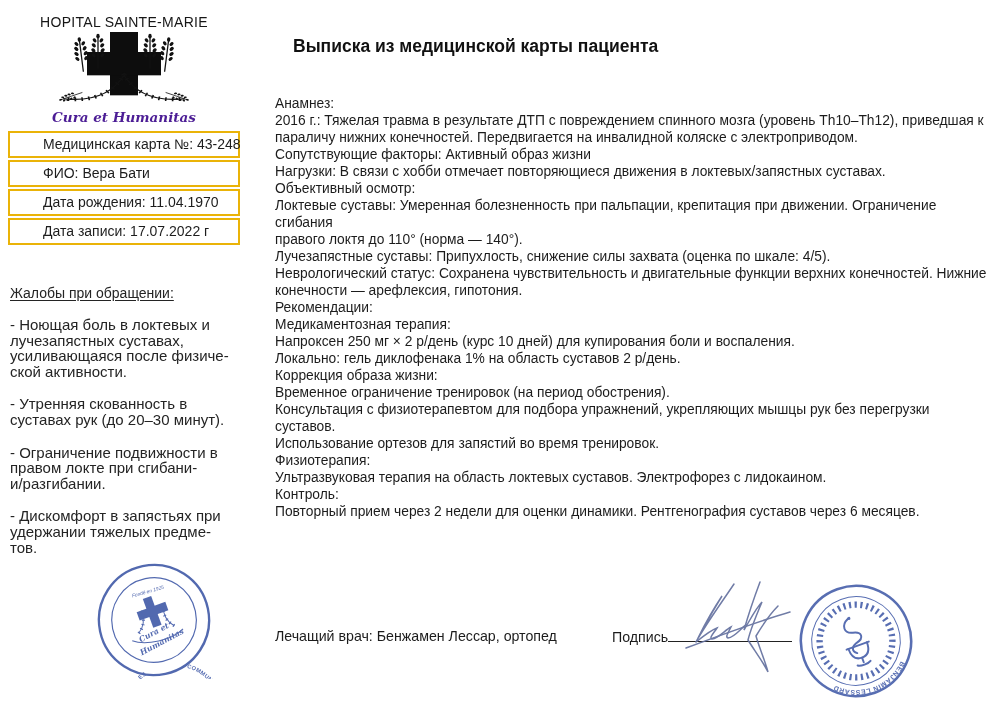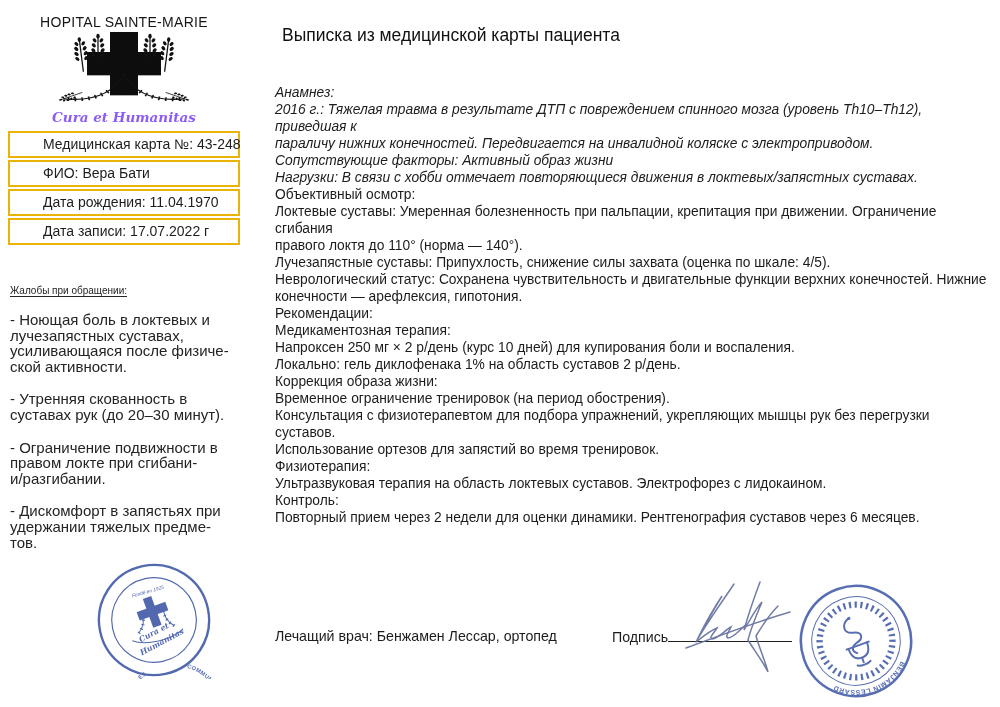--- a/index.html
+++ b/index.html
@@ -5,33 +5,33 @@
   html,body{margin:0;padding:0;background:#fff;}
   #page{position:relative;width:1000px;height:707px;background:#ffffff;overflow:hidden;
         font-family:"Liberation Sans",sans-serif;color:#1c1c1c;}
 
   
   #left-col{position:absolute;left:8px;top:10px;width:232px;}
   .clinic-name{font-size:14px;text-align:center;margin:4px 0 2px;letter-spacing:.3px;color:#161616;}
   .logo-wrap{text-align:center;line-height:0;}
   .logo-wrap svg{width:150px;height:75px;}
   .motto{font-family:"DejaVu Serif",serif;font-style:italic;font-weight:bold;
-         font-size:13.5px;text-align:center;margin:2px 0 0;color:#8b5cf6;}
+         font-size:13.5px;text-align:center;margin:2px 0 0;color:#4c1d95;}
   .card{margin-top:6px;}
   .card-row{box-sizing:border-box;border:2px solid #eab308;height:27px;line-height:22px;
             padding-left:33px;font-size:14px;margin-bottom:2px;color:#1d1d1d;white-space:nowrap;}
   .complaints{margin-top:40px;width:230px;color:#242424;}
-  .complaints-heading{font-size:10px;text-decoration:underline;text-underline-offset:2px;margin:0 0 16px 2px;}
+  .complaints-heading{font-size:14px;text-decoration:underline;text-underline-offset:2px;margin:0 0 16px 2px;}
   .complaint{white-space:pre-line;font-size:15px;line-height:15.6px;margin:0 0 17px 2px;}
 
   
   #main-col{position:absolute;left:275px;top:18px;width:714px;color:#1c1c1c;}
-  .doc-title{font-size:17.5px;font-weight:normal;margin:7px;color:#111;}
+  .doc-title{font-size:17.5px;font-weight:bold;margin:18px;color:#111;}
   .section{font-size:13.8px;line-height:17px;}
-  .section:first-of-type{margin-top:38px;font-style:italic;}
+  .section:first-of-type{margin-top:38px;}
   .sec-heading{white-space:pre-line;}
   .sec-body{white-space:pre-line;}
 
   
   #footer-doctor{position:absolute;left:275px;top:628px;font-size:14.2px;color:#1c1c1c;}
   #signature-block{position:absolute;left:612px;top:628px;font-size:14.2px;color:#1c1c1c;}
   .sig-line{display:inline-block;width:124px;height:13px;border-bottom:1.5px solid #222;}
 
   
   #hospital-stamp{position:absolute;left:95px;top:561px;width:118px;height:118px;opacity:.88;}

